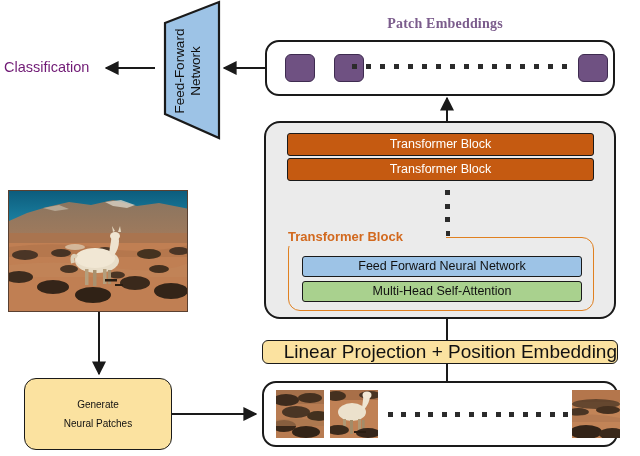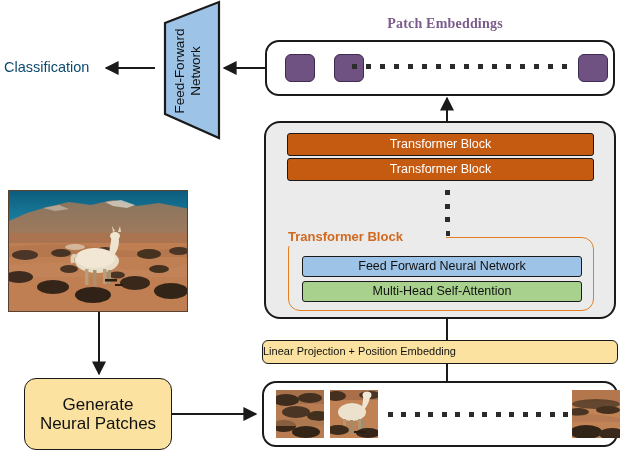--- a/index.html
+++ b/index.html
@@ -5,21 +5,21 @@
   html,body{margin:0;padding:0;background:#ffffff;}
   body{width:640px;height:456px;position:relative;overflow:hidden;
        font-family:"Liberation Sans","DejaVu Sans",sans-serif;}
   #stage{position:absolute;left:0;top:0;width:640px;height:456px;}
 
   .abs{position:absolute;box-sizing:border-box;}
 
   
   .classification-label{
     left:4px; top:56px; width:130px; height:22px;
-    font-size:14.5px; color:#0c4a6e; line-height:22px; white-space:nowrap;
+    font-size:14.5px; color:#701a75; line-height:22px; white-space:nowrap;
   }
   .patch-title{
     left:320px; top:14px; width:250px; height:20px;
     font-size:14px; font-weight:bold; color:#7B5C8C;
     text-align:center; line-height:20px; letter-spacing:.2px;font-family:Liberation Serif, serif;
   }
   .tb-group-label{
     left:286px; top:228px; width:160px; height:18px;
     font-size:13px; font-weight:bold; color:#D2691E;
     line-height:18px; white-space:nowrap; z-index:8; background:#ebebeb;
@@ -74,38 +74,38 @@
     border:1.6px solid #1a1a1a; border-radius:3px;
     font-size:12.5px; color:#111; text-align:center; line-height:19px;
   }
   .inner-bar.ffn{top:256px;background:#9DC3E6;}
   .inner-bar.mhsa{top:281px;background:#A9D18E;}
 
   
   .lp-box{
     left:262px; top:340px; width:356px; height:24px;
     background:#FBE2A0; border:1.8px solid #1a1a1a; border-radius:6px;
-    font-size:11px; color:#111; text-align:left; line-height:21px;
+    font-size:19px; color:#111; text-align:right; line-height:21px;
   }
 
   
   .patches-box{
     left:262px; top:381px; width:356px; height:66px;
     background:#fff; border:2.2px solid #1a1a1a; border-radius:14px;
   }
   .patch-img{width:48px;height:48px;top:390px;border:0;overflow:hidden;}
   .pt-dotrow{left:388px;top:412px;width:180px;height:8px;}
 
   
   .src-img{left:8px;top:190px;width:180px;height:122px;overflow:hidden;
            border:1px solid #5a4030;}
   .gen-box{
     left:24px; top:378px; width:148px; height:72px;
     background:#FBE2A0; border:1.8px solid #1a1a1a; border-radius:12px;
-    font-size:17px; color:#111; text-align:center;
+    font-size:10px; color:#111; text-align:center;
     display:flex;flex-direction:column;align-items:center;justify-content:center;
     line-height:19px;
   }
   svg.arrowlayer{position:absolute;left:0;top:0;width:640px;height:456px;
                  pointer-events:none;}
 </style>
 </head>
 <body>
 
 <div id="stage">

